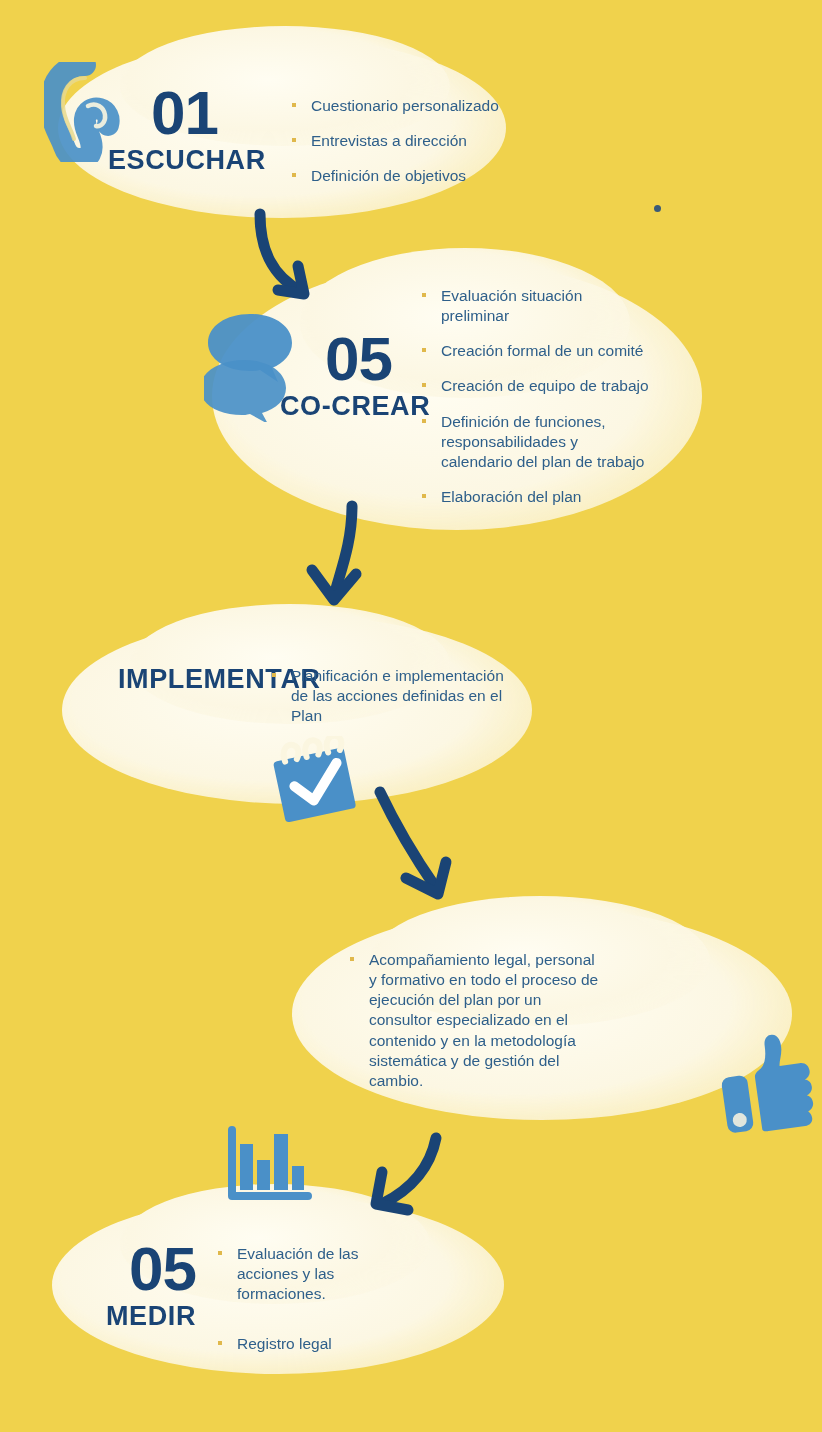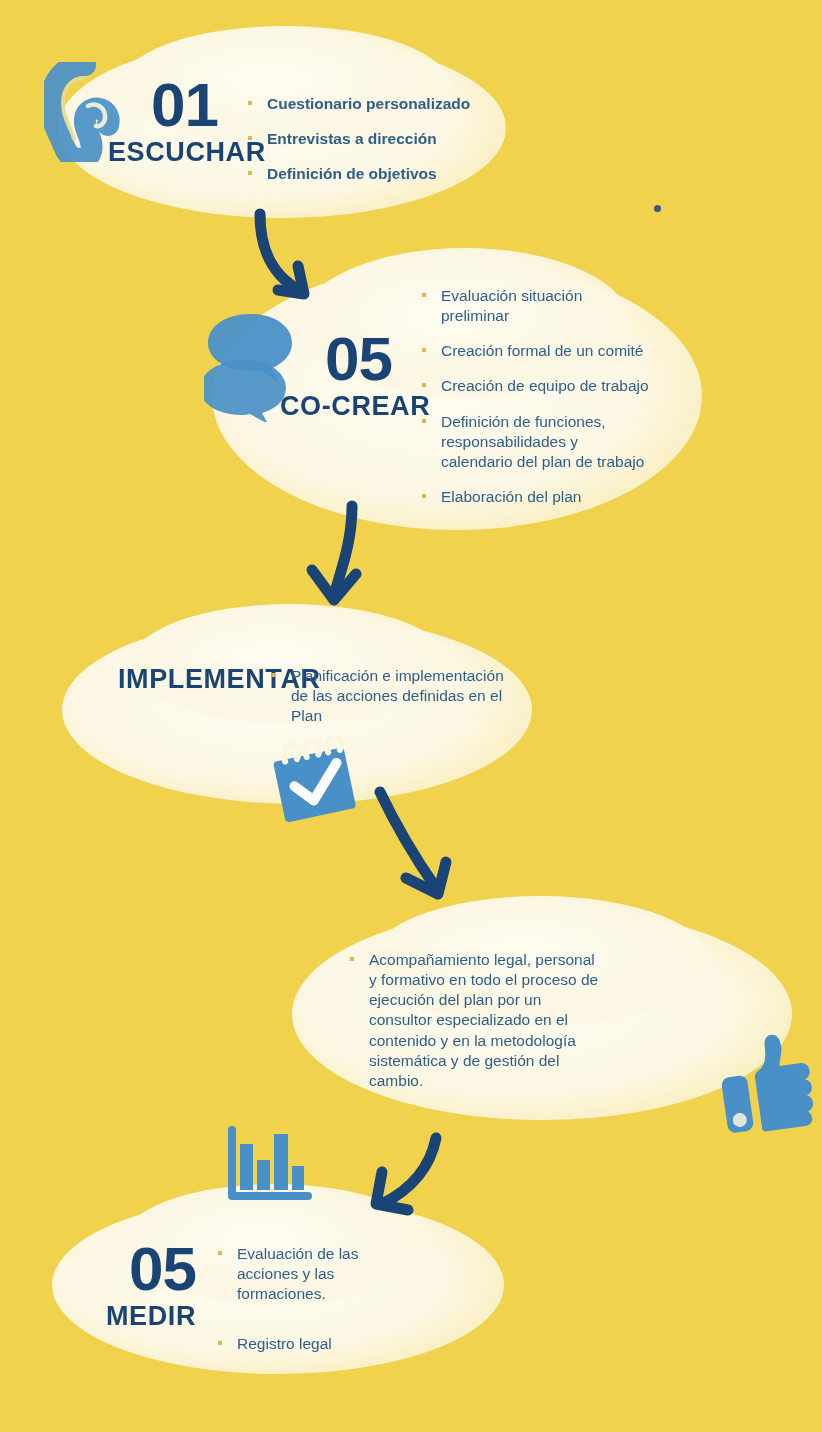--- a/index.html
+++ b/index.html
@@ -179,26 +179,26 @@
     <svg class="arrow" style="left:356px; top:1128px;" width="98" height="98" viewBox="0 0 98 98">
       <path d="M80 10 C74 40 54 62 26 76" fill="none" stroke="#1A4475" stroke-width="11" stroke-linecap="round"></path>
       <path d="M26 44 L20 76 L52 82" fill="none" stroke="#1A4475" stroke-width="11" stroke-linecap="round" stroke-linejoin="round"></path>
     </svg>
 
     <div class="stray-dot" style="left:654px; top:205px;"></div>
   </div>
 
   <div class="content-layer">
 
-    <div class="step" style="left:108px; top:76px;">
+    <div class="step" style="left:108px; top:84px;gap:44px;">
       <div class="step-left" style="width:110px;">
         <div class="num">01</div>
         <div class="label">ESCUCHAR</div>
       </div>
-      <ul class="bullets" style="margin-left:28px; margin-top:18px; width:270px;font-weight:bold;">
+      <ul class="bullets" style="margin-left:28px; margin-top:12px; width:270px;">
         <li><span class="bullet-dot"></span><span>Cuestionario personalizado</span></li>
         <li><span class="bullet-dot"></span><span>Entrevistas a dirección</span></li>
         <li><span class="bullet-dot"></span><span>Definición de objetivos</span></li>
       </ul>
     </div>
 
     <div class="step" style="left:280px; top:330px;">
       <div class="step-left" style="width:112px;">
         <div class="num">05</div>
         <div class="label">CO-CREAR</div>

